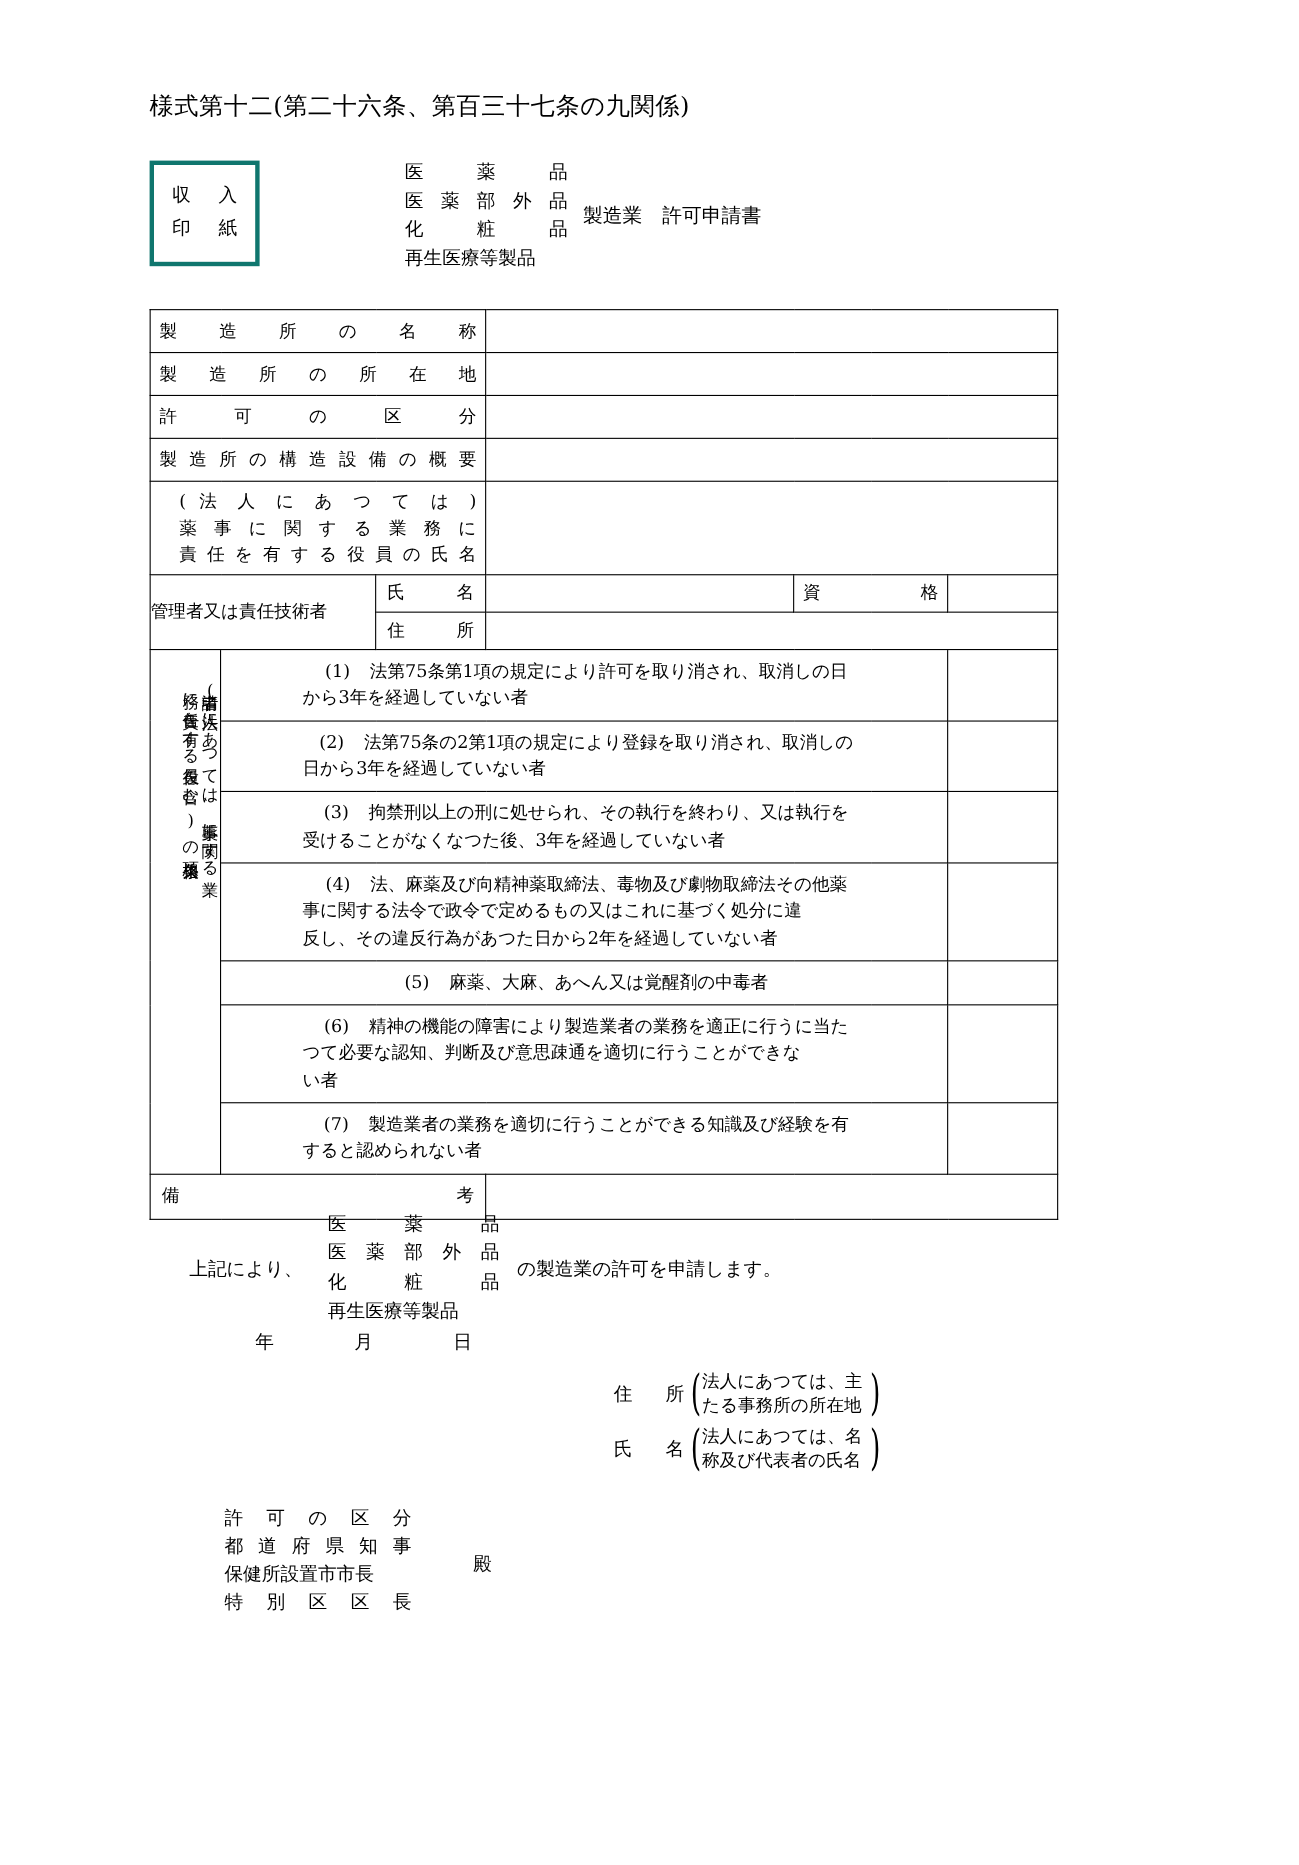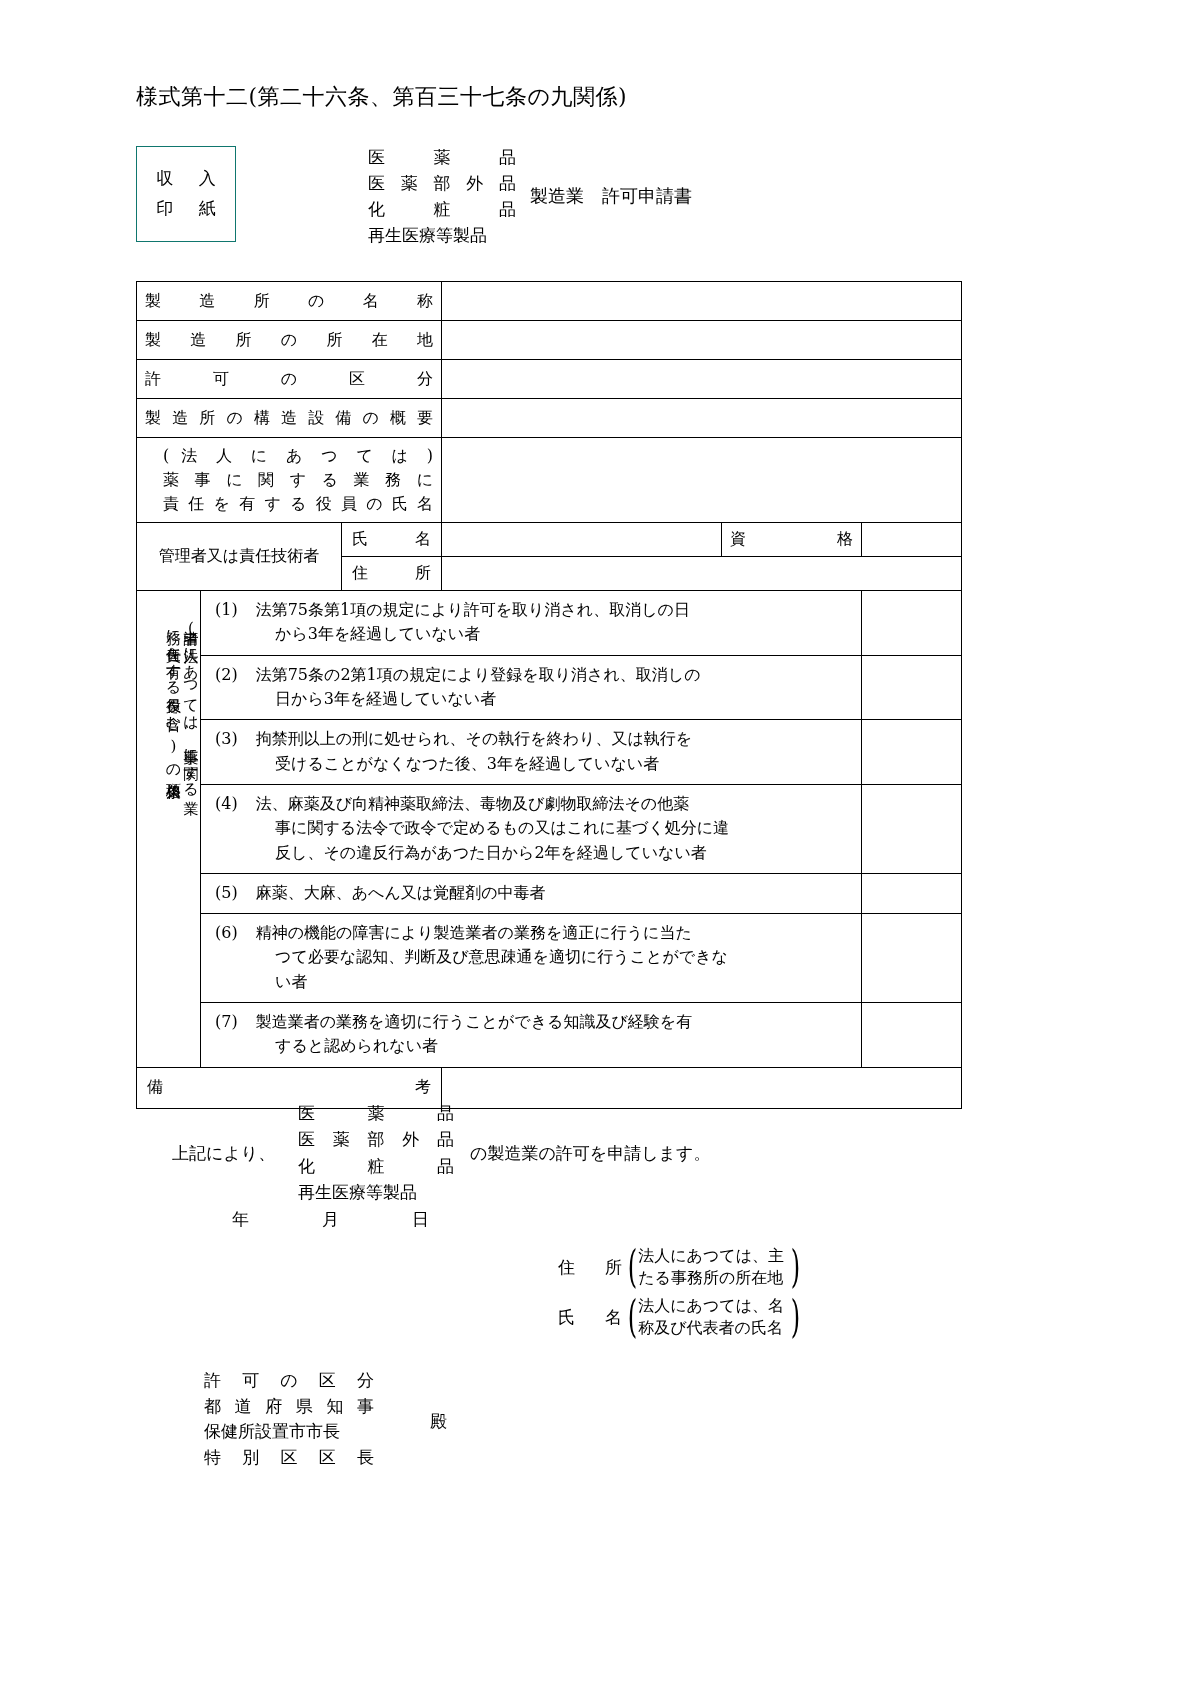--- a/index.html
+++ b/index.html
@@ -32,21 +32,21 @@
     letter-spacing: 0.5px;
     white-space: nowrap;
   }
 
   .stamp-box {
     position: absolute;
     left: 136px;
     top: 146px;
     width: 100px;
     height: 96px;
-    border: 1px solid #0f766e;
+    border: 4px solid #0f766e;
     box-sizing: border-box;
     display: flex;
     flex-direction: column;
     justify-content: center;
     align-items: center;
   }
   .stamp-box span {
     font-size: 17px;
     letter-spacing: 10px;
     text-indent: 10px;
@@ -116,21 +116,20 @@
 
   
   .mgr-name-lbl, .mgr-addr-lbl {
     height: 33px;
     text-align: justify;
     text-align-last: justify;
     padding: 0 10px !important;
     white-space: nowrap;
   }
   .mgr-main-lbl {
-    text-align: center;
     font-size: 16px;
     white-space: nowrap;
   }
   .qual-lbl {
     height: 33px;
     text-align: justify;
     text-align-last: justify;
     padding: 0 8px !important;
     white-space: nowrap;
   }
@@ -160,21 +159,21 @@
   .dq-item {
     padding: 7px 10px 8px 14px !important;
     line-height: 1.52;
     font-size: 15.5px;
   }
   .dq-item p {
     margin: 0;
     text-indent: 0;
     padding-left: 60px;
   }
-  .dq-item p:first-child { text-indent: -60px; }
+  .dq-item p:first-child { text-indent: -60px; text-align: center; }
   .dq-num { letter-spacing: 0; }
   .dq-gap { display: inline-block; width: 18px; }
   .dq-blank { width: 100px; }
 
   .bikou-lbl {
     height: 40px;
     text-align: justify;
     text-align-last: justify;
     padding: 0 10px !important;
     white-space: nowrap;

